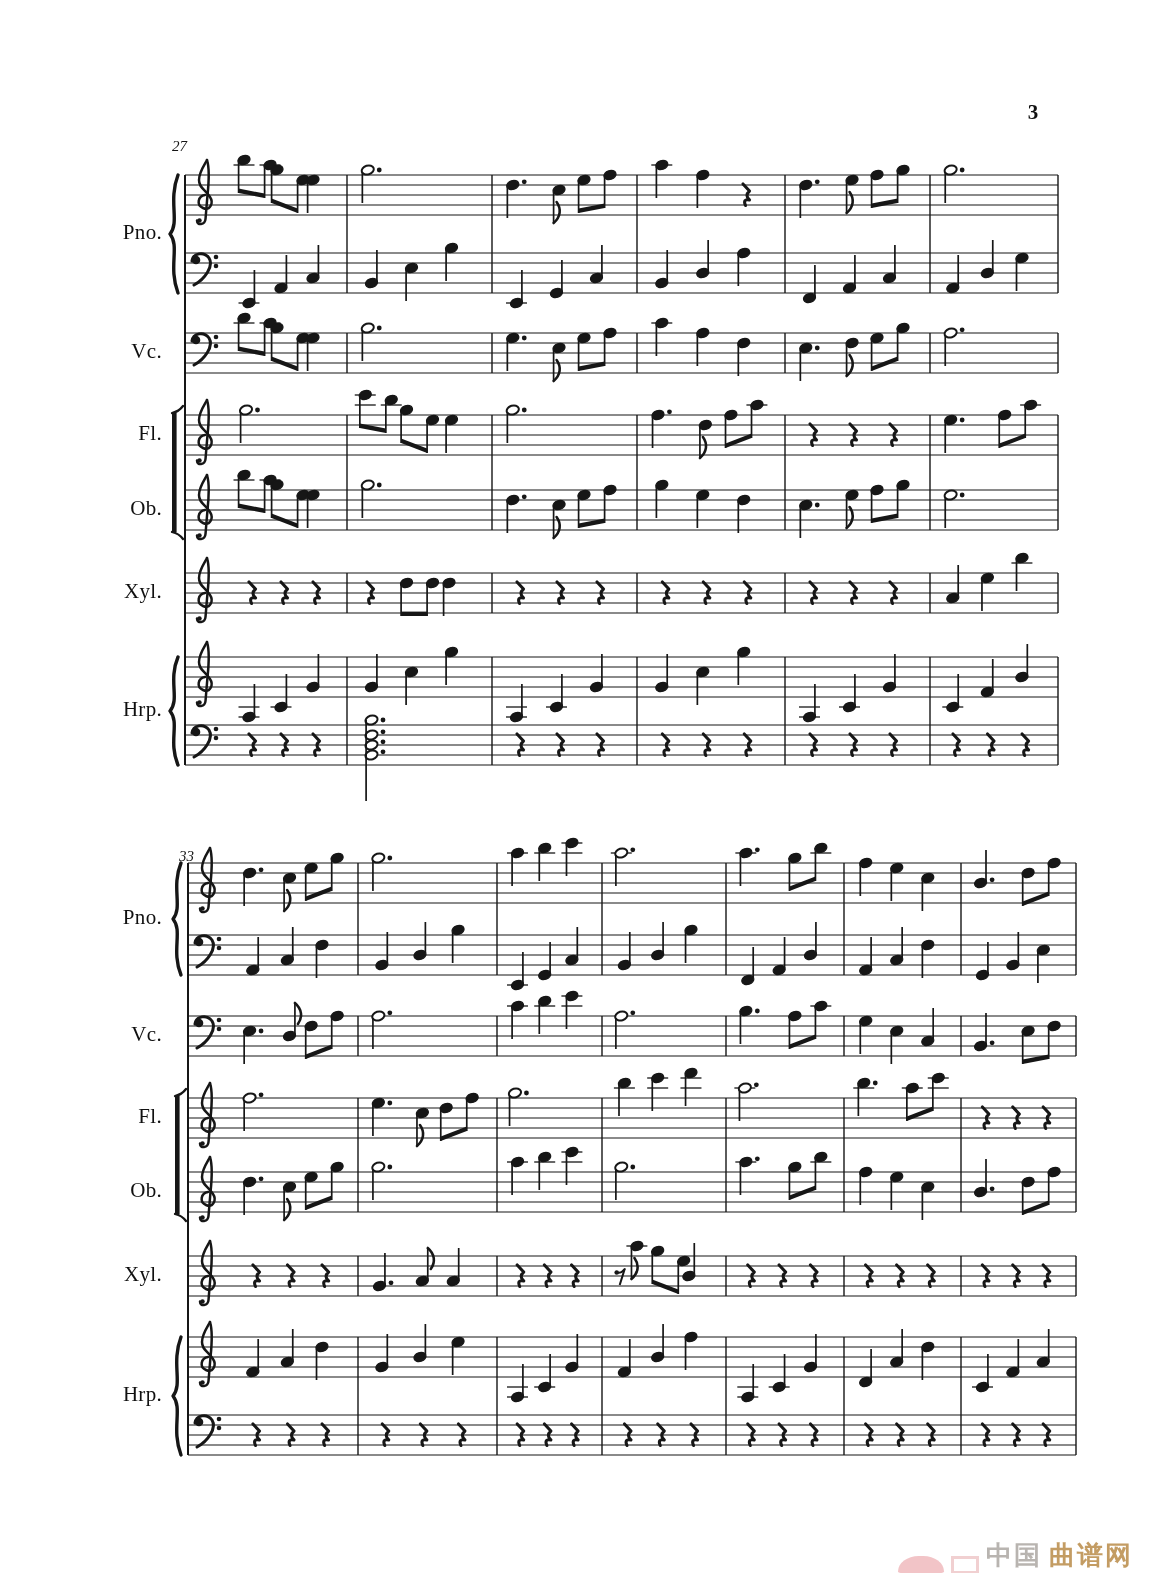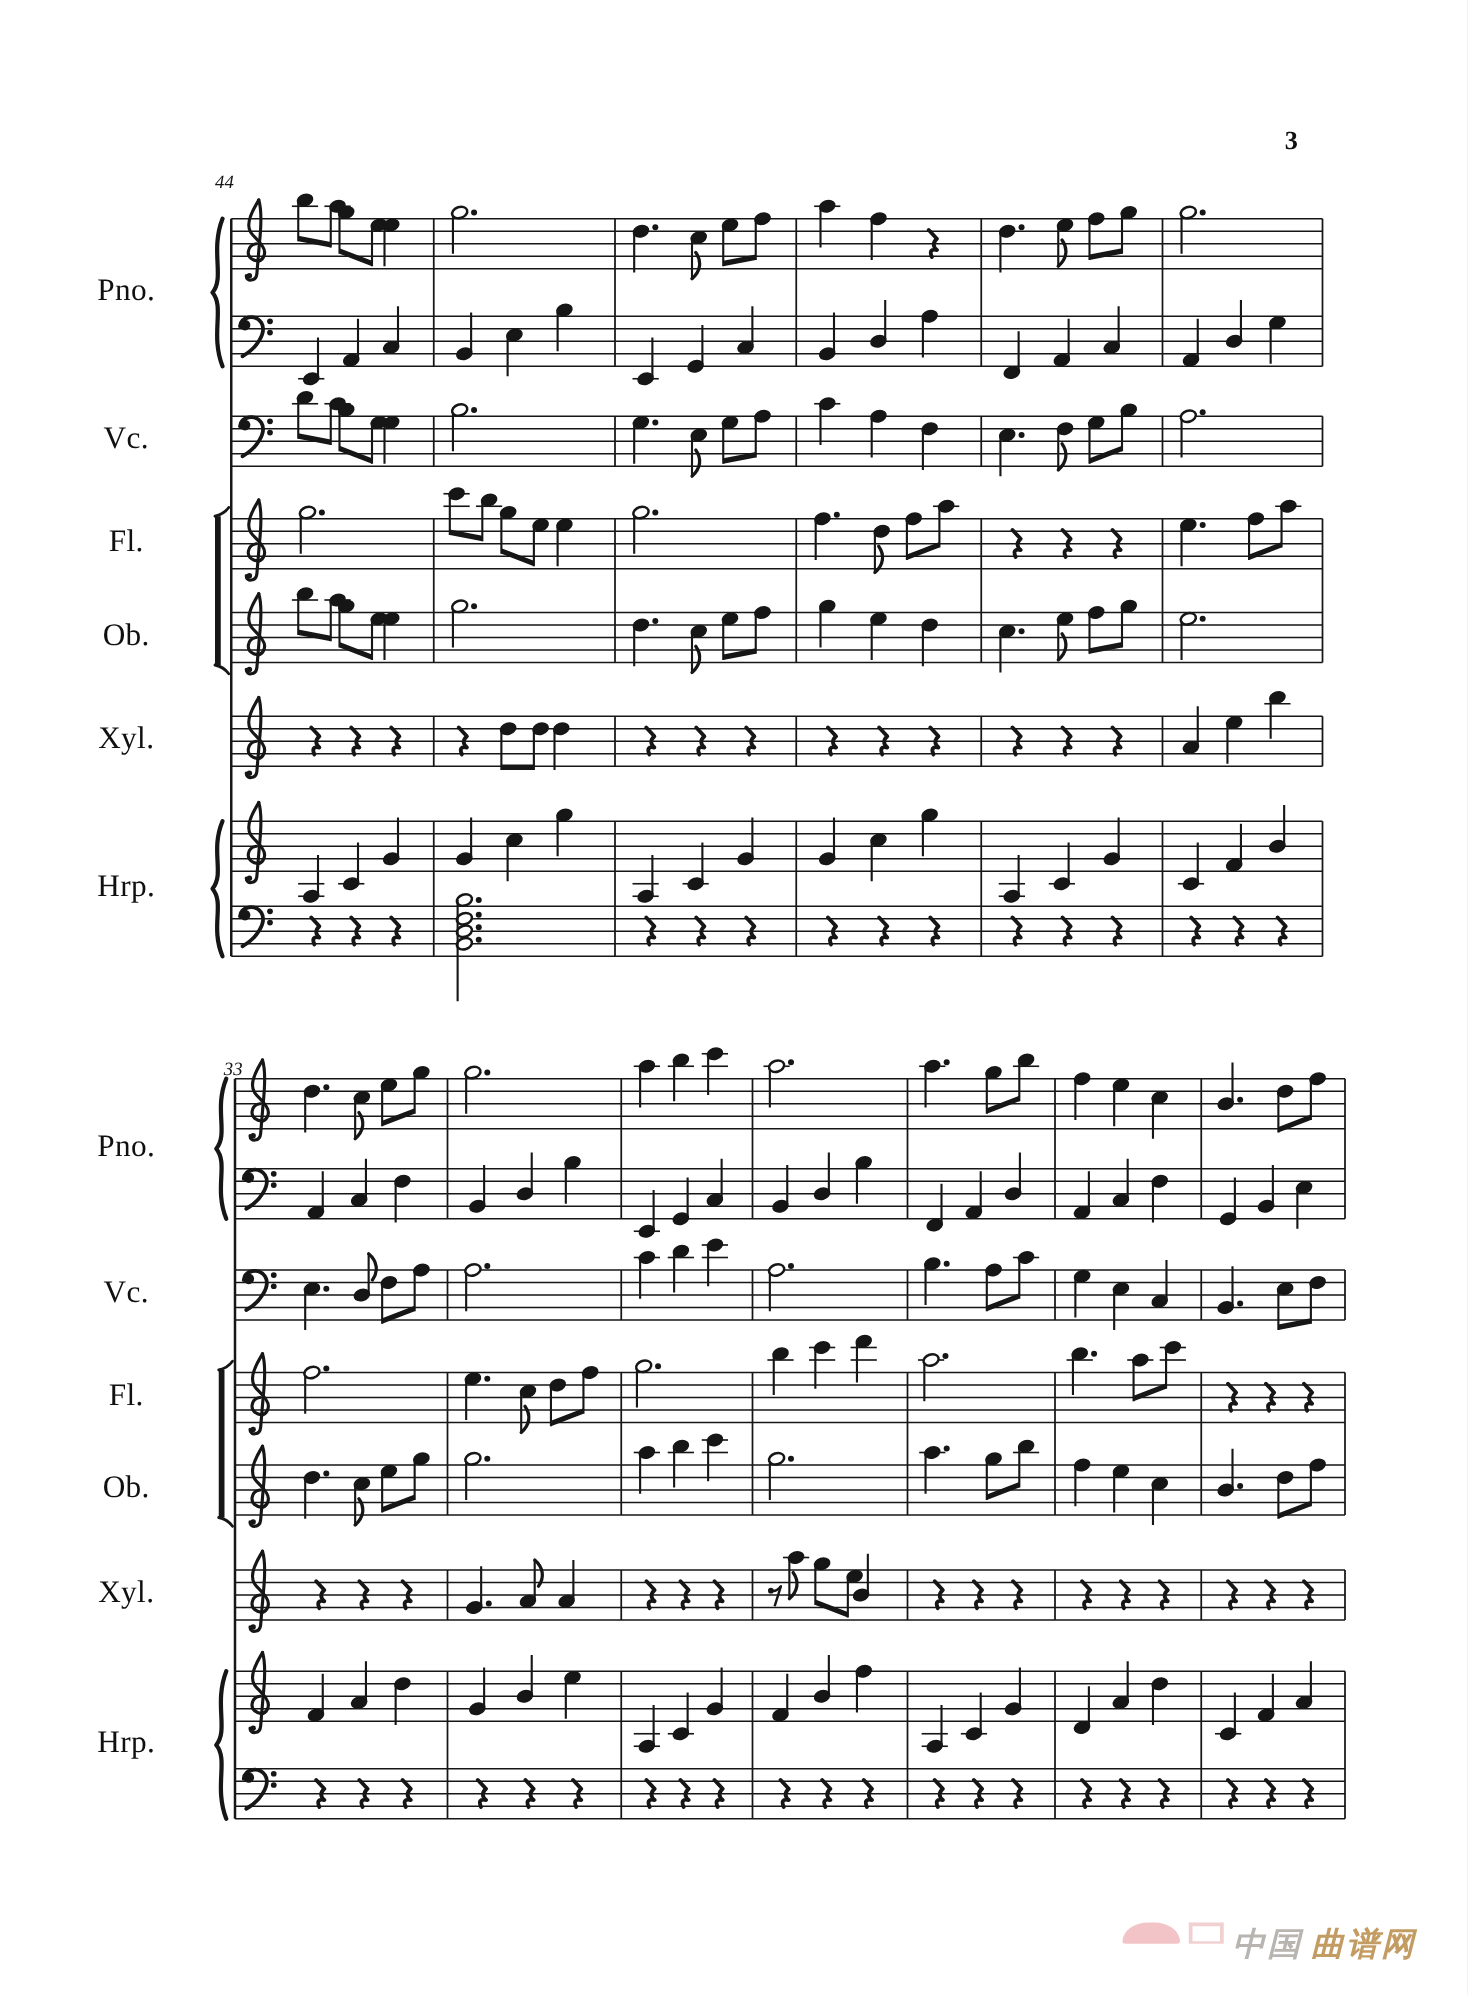--- a/index.html
+++ b/index.html
@@ -1,25 +1,25 @@
 <!DOCTYPE html>
 <html><head>
 <meta charset="utf-8">
 <style>
   html,body{margin:0;padding:0;background:#e9e9e9;}
   .page{position:relative;width:1174px;height:1596px;background:#ffffff;
         font-family:"Liberation Serif", serif;overflow:hidden;margin:0 auto;}
   .page-number{position:absolute;left:1018px;top:100px;width:30px;text-align:center;
         font-size:21px;font-weight:bold;color:#111;}
-  .ins-label{position:absolute;left:40px;width:122px;text-align:center;font-size:25px;
+  .ins-label{position:absolute;left:40px;width:122px;text-align:right;font-size:21px;
         color:#101010;transform:translateY(-55%);letter-spacing:.3px;}
   .measure-number{position:absolute;font-style:italic;font-size:15px;color:#151515;}
   #score-svg{position:absolute;left:0;top:0;}
-  .watermark{position:absolute;left:898px;top:1538px;display:flex;align-items:flex-start;
-        gap:7px;opacity:.78;filter:blur(.6px);font-style:italic;}
+  .watermark{position:absolute;left:898px;top:1538px;display:flex;align-items:flex-end;
+        gap:7px;opacity:.78;filter:blur(.6px);}
   .wm-blob{display:inline-block;width:46px;height:17px;background:#efb4b8;
         border-radius:23px 23px 3px 3px / 17px 17px 2px 2px;}
   .wm-frame{display:inline-block;width:22px;height:12px;border:3px solid #eec3c5;
         border-bottom:2px solid #eec3c5;}
   .wm-text{font-family:"DejaVu Sans", sans-serif;font-size:26px;font-weight:bold;
         letter-spacing:2px;white-space:nowrap;}
   .wm-t1{color:#8f8881;opacity:.8;}
   .wm-t2{color:#a16207;opacity:.8;}
 </style>
 </head>
@@ -915,21 +915,21 @@
       <path d="M 1012.8 1424 L 1019.3 1431 Q 1014.3 1435.5 1019.3 1440 Q 1012.3 1438.5 1015.3 1445.5" stroke="#161616" stroke-width="3.1" fill="none" stroke-linecap="round" stroke-linejoin="round"></path>
       <path d="M 1043.2 1424 L 1049.7 1431 Q 1044.7 1435.5 1049.7 1440 Q 1042.7 1438.5 1045.7 1445.5" stroke="#161616" stroke-width="3.1" fill="none" stroke-linecap="round" stroke-linejoin="round"></path>
     </svg>
   <div id="labels">
       <div class="ins-label" style="top: 234px;">Pno.</div>
       <div class="ins-label" style="top: 353px;">Vc.</div>
       <div class="ins-label" style="top: 435px;">Fl.</div>
       <div class="ins-label" style="top: 510px;">Ob.</div>
       <div class="ins-label" style="top: 593px;">Xyl.</div>
       <div class="ins-label" style="top: 711px;">Hrp.</div>
-      <div class="measure-number" style="left: 172px; top: 138px;">44</div>
+      <div class="measure-number" style="left: 172px; top: 138px;">27</div>
       <div class="ins-label" style="top: 919px;">Pno.</div>
       <div class="ins-label" style="top: 1036px;">Vc.</div>
       <div class="ins-label" style="top: 1118px;">Fl.</div>
       <div class="ins-label" style="top: 1192px;">Ob.</div>
       <div class="ins-label" style="top: 1276px;">Xyl.</div>
       <div class="ins-label" style="top: 1396px;">Hrp.</div>
       <div class="measure-number" style="left: 179px; top: 848px;">33</div>
     </div>
   <div class="watermark">
     <span class="wm-blob"></span>

